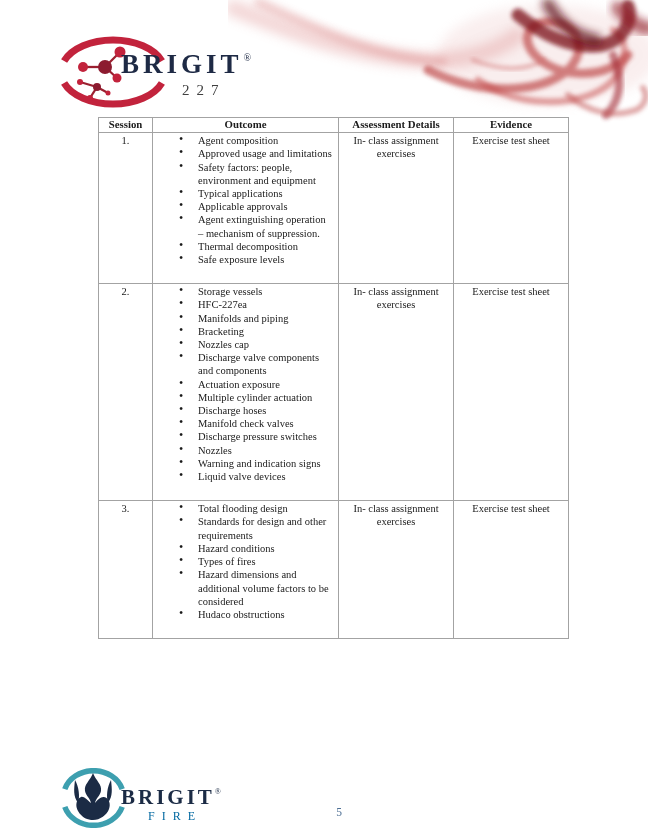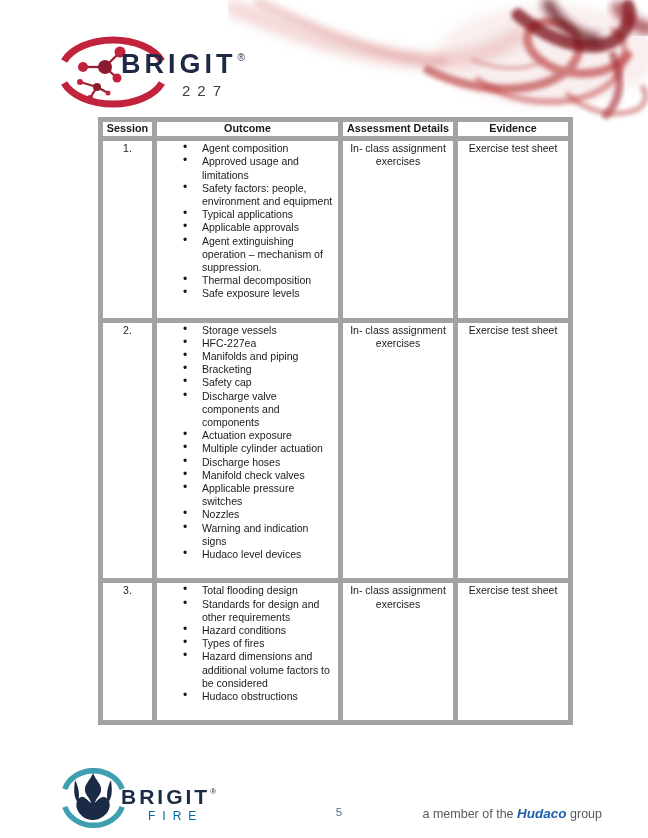--- a/index.html
+++ b/index.html
@@ -1,39 +1,39 @@
 <!DOCTYPE html>
 <html><head>
 <meta charset="utf-8">
 <style>
   html,body { margin:0; padding:0; background:#888; }
   .page {
     position:relative; width:648px; height:838px; margin:0 auto;
     background:#ffffff; overflow:hidden;
-    font-family:Liberation Sans, sans-serif; color:#1a1a1a;
+    font-family:Liberation Serif, serif; color:#1a1a1a;
   }
 
   
   .smoke { position:absolute; top:0; right:0; width:420px; height:132px; }
 
   
   .logo-top { position:absolute; left:55px; top:35px; width:240px; height:74px; }
   .logo-top .mark { position:absolute; left:0; top:0; }
   .logo-top .brand-line { position:absolute; left:66px; top:14px; white-space:nowrap; }
   .logo-top .brand { font-weight:bold; font-size:27px; letter-spacing:4px; color:#1E2A45; }
   .logo-top .reg { font-size:10px; color:#1E2A45; vertical-align:12px; margin-left:1px; }
   .logo-top .product { position:absolute; left:127px; top:47px; font-size:15px; letter-spacing:7px; color:#404040; }
 
   
   table.outcomes-table {
     position:absolute; left:98px; top:117px; width:470px;
     border-collapse:collapse; table-layout:fixed;
     font-size:10.5px; line-height:13.2px;
   }
-  .outcomes-table th, .outcomes-table td { border:5px solid #a3a3a3; vertical-align:top; padding:0; }
+  .outcomes-table th, .outcomes-table td { border:1px solid #a3a3a3; vertical-align:top; padding:0; }
   .outcomes-table th { font-weight:bold; text-align:center; font-size:10.8px; height:13px; padding:0 0 1px 0; }
   td.session-cell, td.assessment-cell, td.evidence-cell { text-align:center; padding:1px 6px 0 6px; }
   td.outcome-cell ul { margin:1px 0; padding:0 5px 16px 45px; list-style:none; }
   td.outcome-cell li { position:relative; }
   td.outcome-cell li::before { content:"\2022"; position:absolute; left:-19px; top:-1px; font-size:12px; }
 
   
   .logo-bottom { position:absolute; left:60px; top:768px; }
   .footer-brand-line { position:absolute; left:121px; top:785px; white-space:nowrap; }
   .footer-brand { font-weight:bold; font-size:21px; letter-spacing:3px; color:#1B2B45; }
@@ -138,30 +138,30 @@
         <td class="evidence-cell">Exercise test sheet</td>
       </tr>
       <tr>
         <td class="session-cell">2.</td>
         <td class="outcome-cell">
           <ul>
               <li>Storage vessels</li>
               <li>HFC-227ea</li>
               <li>Manifolds and piping</li>
               <li>Bracketing</li>
-              <li>Safety cap</li>
+              <li>Nozzles cap</li>
               <li>Discharge valve components and components</li>
               <li>Actuation exposure</li>
               <li>Multiple cylinder actuation</li>
               <li>Discharge hoses</li>
               <li>Manifold check valves</li>
-              <li>Applicable pressure switches</li>
+              <li>Discharge pressure switches</li>
               <li>Nozzles</li>
               <li>Warning and indication signs</li>
-              <li>Hudaco level devices</li>
+              <li>Liquid valve devices</li>
             </ul>
         </td>
         <td class="assessment-cell">In- class assignment exercises</td>
         <td class="evidence-cell">Exercise test sheet</td>
       </tr>
       <tr>
         <td class="session-cell">3.</td>
         <td class="outcome-cell">
           <ul>
               <li>Total flooding design</li>
@@ -189,19 +189,14 @@
       </g>
     </svg>
   </div>
   <div class="footer-brand-line">
     <span class="footer-brand">BRIGIT</span><span class="footer-reg">®</span>
   </div>
   <div class="footer-division">FIRE</div>
 
   <div class="page-number">5</div>
 
-  <div class="membership">
-    <span>a member of the</span>
-    <span class="hudaco">Hudaco</span>
-    <span>group</span>
-  </div>
 
 </div>
 
 </body></html>

